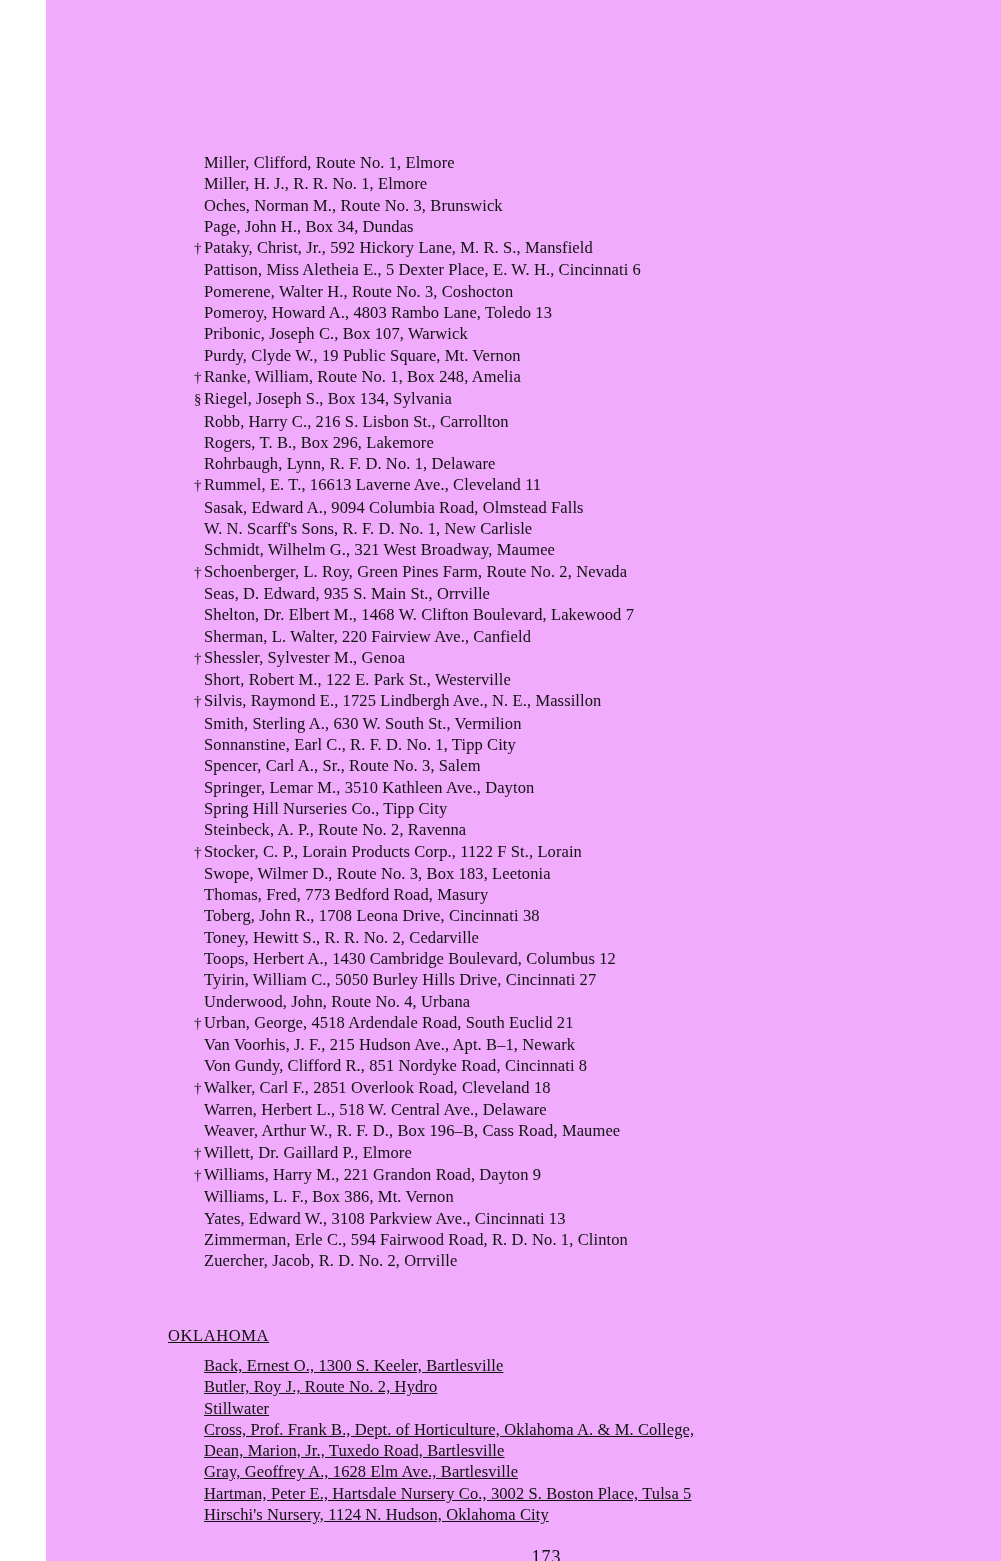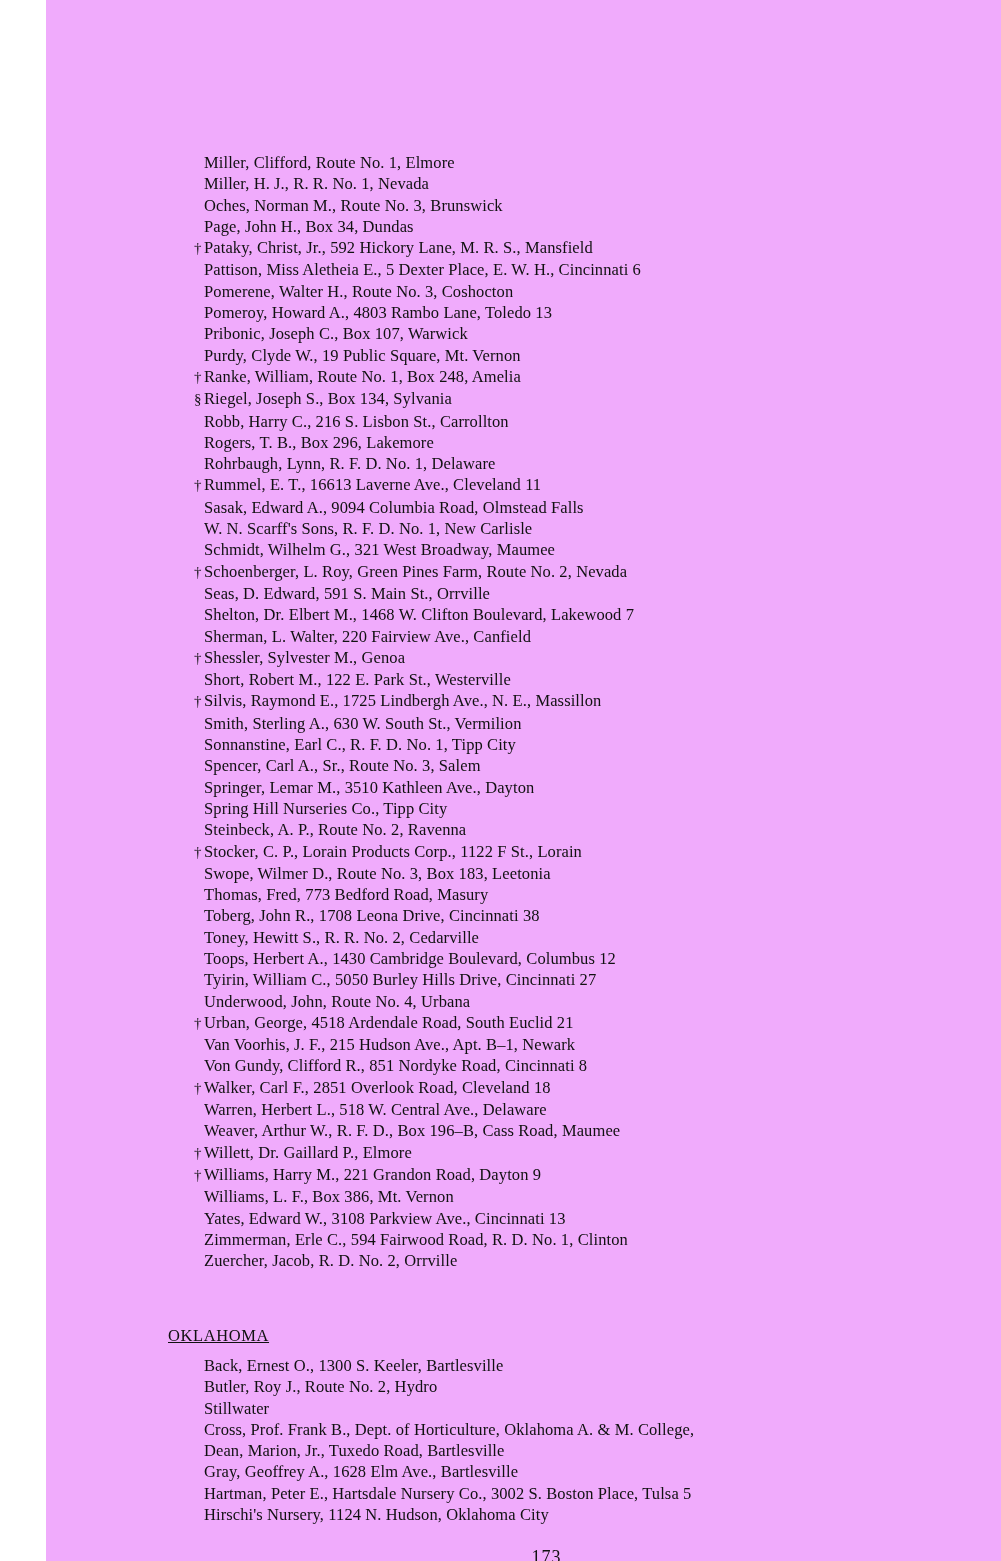--- a/index.html
+++ b/index.html
@@ -69,40 +69,40 @@
     letter-spacing: 1px;
   }
 </style>
 </head>
 <body>
 
 <div class="page">
 
   <div class="entries" id="ohio-list">
       <div class="entry indent"><span class="mark"></span><span>Miller, Clifford, Route No. 1, Elmore</span></div>
-      <div class="entry indent"><span class="mark"></span><span>Miller, H. J., R. R. No. 1, Nevada</span></div>
+      <div class="entry indent"><span class="mark"></span><span>Miller, H. J., R. R. No. 1, Elmore</span></div>
       <div class="entry indent"><span class="mark"></span><span>Oches, Norman M., Route No. 3, Brunswick</span></div>
       <div class="entry indent"><span class="mark"></span><span>Page, John H., Box 34, Dundas</span></div>
       <div class="entry indent"><span class="mark">†</span><span>Pataky, Christ, Jr., 592 Hickory Lane, M. R. S., Mansfield</span></div>
       <div class="entry indent"><span class="mark"></span><span>Pattison, Miss Aletheia E., 5 Dexter Place, E. W. H., Cincinnati 6</span></div>
       <div class="entry indent"><span class="mark"></span><span>Pomerene, Walter H., Route No. 3, Coshocton</span></div>
       <div class="entry indent"><span class="mark"></span><span>Pomeroy, Howard A., 4803 Rambo Lane, Toledo 13</span></div>
       <div class="entry indent"><span class="mark"></span><span>Pribonic, Joseph C., Box 107, Warwick</span></div>
       <div class="entry indent"><span class="mark"></span><span>Purdy, Clyde W., 19 Public Square, Mt. Vernon</span></div>
       <div class="entry indent"><span class="mark">†</span><span>Ranke, William, Route No. 1, Box 248, Amelia</span></div>
       <div class="entry indent"><span class="mark">§</span><span>Riegel, Joseph S., Box 134, Sylvania</span></div>
       <div class="entry indent"><span class="mark"></span><span>Robb, Harry C., 216 S. Lisbon St., Carrollton</span></div>
       <div class="entry indent"><span class="mark"></span><span>Rogers, T. B., Box 296, Lakemore</span></div>
       <div class="entry indent"><span class="mark"></span><span>Rohrbaugh, Lynn, R. F. D. No. 1, Delaware</span></div>
       <div class="entry indent"><span class="mark">†</span><span>Rummel, E. T., 16613 Laverne Ave., Cleveland 11</span></div>
       <div class="entry indent"><span class="mark"></span><span>Sasak, Edward A., 9094 Columbia Road, Olmstead Falls</span></div>
       <div class="entry indent"><span class="mark"></span><span>W. N. Scarff's Sons, R. F. D. No. 1, New Carlisle</span></div>
       <div class="entry indent"><span class="mark"></span><span>Schmidt, Wilhelm G., 321 West Broadway, Maumee</span></div>
       <div class="entry indent"><span class="mark">†</span><span>Schoenberger, L. Roy, Green Pines Farm, Route No. 2, Nevada</span></div>
-      <div class="entry indent"><span class="mark"></span><span>Seas, D. Edward, 591 S. Main St., Orrville</span></div>
+      <div class="entry indent"><span class="mark"></span><span>Seas, D. Edward, 935 S. Main St., Orrville</span></div>
       <div class="entry indent"><span class="mark"></span><span>Shelton, Dr. Elbert M., 1468 W. Clifton Boulevard, Lakewood 7</span></div>
       <div class="entry indent"><span class="mark"></span><span>Sherman, L. Walter, 220 Fairview Ave., Canfield</span></div>
       <div class="entry indent"><span class="mark">†</span><span>Shessler, Sylvester M., Genoa</span></div>
       <div class="entry indent"><span class="mark"></span><span>Short, Robert M., 122 E. Park St., Westerville</span></div>
       <div class="entry indent"><span class="mark">†</span><span>Silvis, Raymond E., 1725 Lindbergh Ave., N. E., Massillon</span></div>
       <div class="entry indent"><span class="mark"></span><span>Smith, Sterling A., 630 W. South St., Vermilion</span></div>
       <div class="entry indent"><span class="mark"></span><span>Sonnanstine, Earl C., R. F. D. No. 1, Tipp City</span></div>
       <div class="entry indent"><span class="mark"></span><span>Spencer, Carl A., Sr., Route No. 3, Salem</span></div>
       <div class="entry indent"><span class="mark"></span><span>Springer, Lemar M., 3510 Kathleen Ave., Dayton</span></div>
       <div class="entry indent"><span class="mark"></span><span>Spring Hill Nurseries Co., Tipp City</span></div>
@@ -124,21 +124,21 @@
       <div class="entry indent"><span class="mark">†</span><span>Willett, Dr. Gaillard P., Elmore</span></div>
       <div class="entry indent"><span class="mark">†</span><span>Williams, Harry M., 221 Grandon Road, Dayton 9</span></div>
       <div class="entry indent"><span class="mark"></span><span>Williams, L. F., Box 386, Mt. Vernon</span></div>
       <div class="entry indent"><span class="mark"></span><span>Yates, Edward W., 3108 Parkview Ave., Cincinnati 13</span></div>
       <div class="entry indent"><span class="mark"></span><span>Zimmerman, Erle C., 594 Fairwood Road, R. D. No. 1, Clinton</span></div>
       <div class="entry indent"><span class="mark"></span><span>Zuercher, Jacob, R. D. No. 2, Orrville</span></div>
     </div>
 
   <div class="section-head" id="okla-head" style="top: 1325px; text-decoration: underline;">OKLAHOMA</div>
 
-  <div class="entries2" id="okla-list" style="top: 1355px;">
+  <div class="entries2" id="okla-list" style="top: 1355px; text-decoration: underline;">
       <div class="entry indent"><span class="mark"></span><span>Back, Ernest O., 1300 S. Keeler, Bartlesville</span></div>
       <div class="entry indent"><span class="mark"></span><span>Butler, Roy J., Route No. 2, Hydro</span></div>
       <div class="entry indent wrap-line">Stillwater</div>
       <div class="entry indent"><span class="mark"></span><span>Cross, Prof. Frank B., Dept. of Horticulture, Oklahoma A. &amp; M. College,</span></div>
       <div class="entry indent"><span class="mark"></span><span>Dean, Marion, Jr., Tuxedo Road, Bartlesville</span></div>
       <div class="entry indent"><span class="mark"></span><span>Gray, Geoffrey A., 1628 Elm Ave., Bartlesville</span></div>
       <div class="entry indent"><span class="mark"></span><span>Hartman, Peter E., Hartsdale Nursery Co., 3002 S. Boston Place, Tulsa 5</span></div>
       <div class="entry indent"><span class="mark"></span><span>Hirschi's Nursery, 1124 N. Hudson, Oklahoma City</span></div>
     </div>
 

